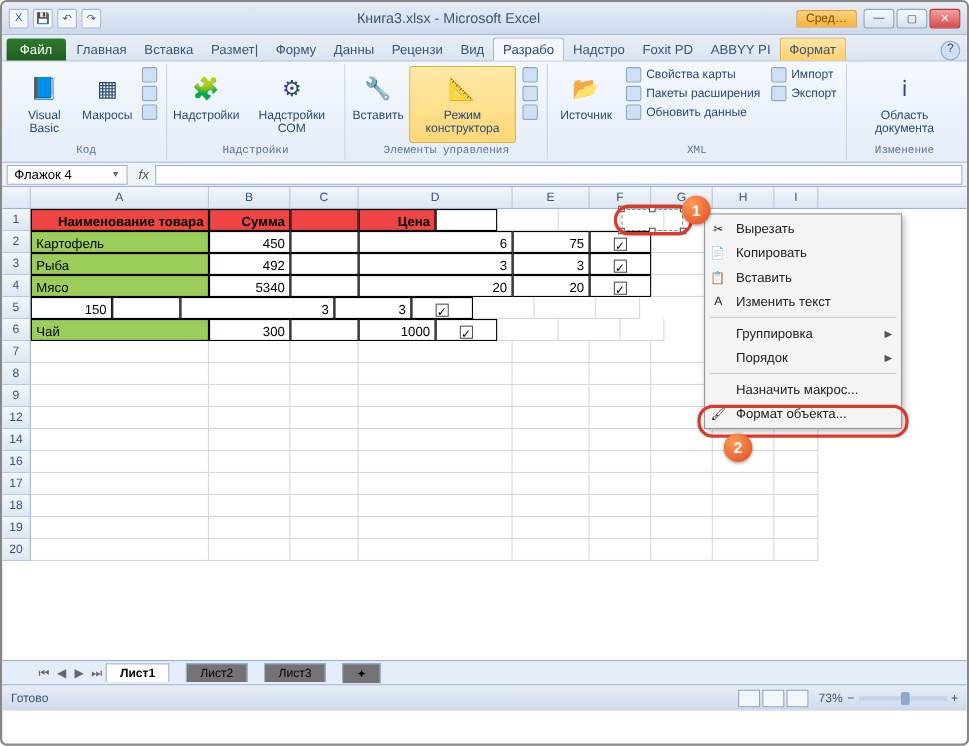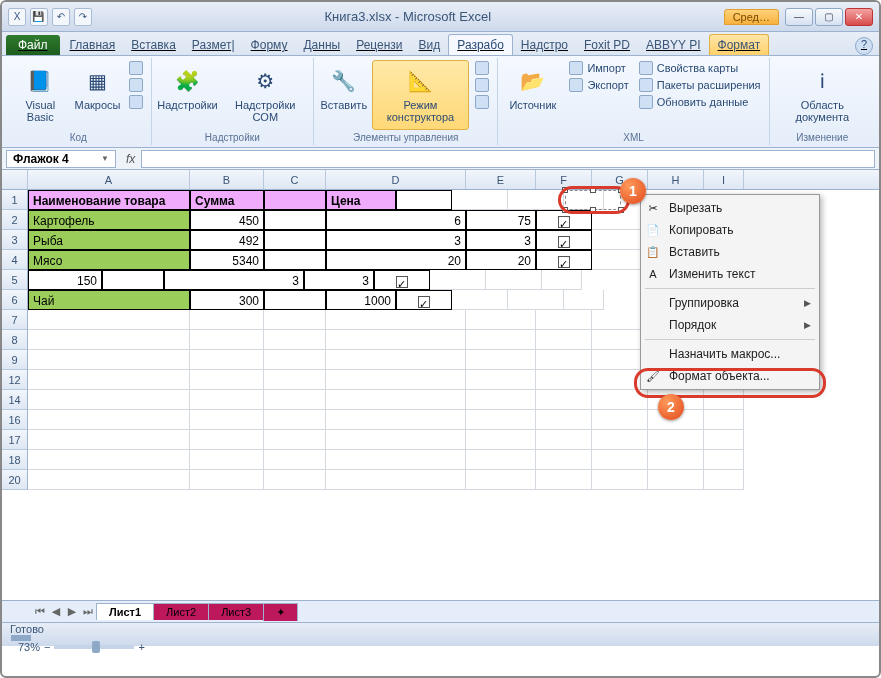--- a/index.html
+++ b/index.html
@@ -9,56 +9,56 @@
 .titlebar { height: 30px; background: linear-gradient(#e8eef7,#cdd9ec); display: flex; align-items: center; padding: 0 6px; border-bottom:1px solid #9db2ce;}
 .titlebar .qat { display:flex; gap:4px; align-items:center; }
 .titlebar .qat .qbtn { width:18px; height:18px; background:#f3f6fb; border:1px solid #a9bcd6; border-radius:2px; display:flex; align-items:center; justify-content:center; font-size:10px; color:#3b5a85;}
 .titlebar .title { flex:1; text-align:center; font-size:13px; color:#3b5577; }
 .titlebar .wbtns { display:flex; gap:2px; }
 .titlebar .wbtn { width:28px; height:18px; background:linear-gradient(#f7fafe,#d6e1f0); border:1px solid #8ea8c8; border-radius:3px; display:flex; align-items:center; justify-content:center; font-size:10px; color:#445; }
 .titlebar .wbtn.close { background:linear-gradient(#f5a2a2,#d64b4b); color:#fff; border-color:#b33; }
 .titlebar .tool-badge{ background:linear-gradient(#ffd27a,#f8b13d); color:#7a4c00; font-size:11px; padding:1px 8px; border-radius:3px 3px 0 0; margin-right:6px; border:1px solid #e0a030;}
 
 
-.tabs { height:24px; background:linear-gradient(#e8eef7,#dbe5f2); display:flex; align-items:flex-end; padding-left:4px; border-bottom:1px solid #9db2ce; font-size:12px;text-decoration:underline; }
+.tabs { height:24px; background:linear-gradient(#e8eef7,#dbe5f2); display:flex; align-items:flex-end; padding-left:4px; border-bottom:1px solid #9db2ce; font-size:12px; }
 .tabs .tab { padding:3px 8px; color:#3b5577; cursor:default; }
 .tabs .tab.file { background:linear-gradient(#2f7a2f,#1e5d1e); color:#fff; border-radius:3px 3px 0 0; margin-right:2px; padding:3px 12px;}
 .tabs .tab.active { background:#f5f9ff; border:1px solid #9db2ce; border-bottom:none; border-radius:3px 3px 0 0; color:#2a4a75; }
 .tabs .tab.fmt { background:linear-gradient(#ffe6a8,#ffd06a); border:1px solid #e0b040; border-bottom:none; border-radius:3px 3px 0 0;}
 .tabs .help { margin-left:auto; width:18px; height:18px; background:#cfe0f5; border:1px solid #8ea8c8; border-radius:50%; text-align:center; font-size:11px; color:#2a4a75; margin-right:6px;}
 
 
 .ribbon { height:92px; background:linear-gradient(#f5f9ff,#e4edf9); border-bottom:1px solid #9db2ce; display:flex; padding:2px 4px; }
 .group { border-right:1px solid #c5d4e8; display:flex; flex-direction:column; padding:2px 4px;}
 .group .buttons { flex:1; display:flex; gap:2px; }
-.group .glabel { font-size:10px; color:#5a7296; text-align:center; padding-top:2px;}
+.group .glabel { font-size:10px; color:#5a7296; text-align:center; padding-top:2px;font-family:Liberation Mono, monospace;}
 .rbtn { display:flex; flex-direction:column; align-items:center; justify-content:flex-start; padding:4px 6px; font-size:11px; color:#2a4a75; border:1px solid transparent; border-radius:3px; min-width:50px; text-align:center; line-height:1.1;}
 .rbtn.active { background:linear-gradient(#ffe9a8,#ffd877); border-color:#e0b040; }
 .rbtn .ricon { width:32px; height:32px; margin-bottom:2px; display:flex; align-items:center; justify-content:center; font-size:20px; }
 .vstack { display:flex; flex-direction:column; gap:1px; }
 .smallbtn { font-size:11px; color:#2a4a75; padding:1px 4px; display:flex; align-items:center; gap:4px; white-space:nowrap;}
 .smallbtn .sicon{ width:14px; height:14px; background:#cfe0f5; border:1px solid #8ea8c8; border-radius:2px; display:inline-block;}
 
 
 .fbar { height:22px; border-bottom:1px solid #9db2ce; display:flex; align-items:center; background:#eef3fa; font-size:12px;}
-.fbar .namebox { width:110px; border:1px solid #9db2ce; background:#fff; margin:12px 4px; padding:1px 6px; display:flex; align-items:center; justify-content:space-between;font-weight:bold;}
+.fbar .namebox { width:110px; border:1px solid #9db2ce; background:#fff; margin:12px 4px; padding:1px 6px; display:flex; align-items:center; justify-content:space-between;}
 .fbar .namebox .dd{font-size:8px; color:#666;}
 .fbar .fx { padding:0 6px; font-style:italic; color:#555;}
 .fbar .finput{ flex:1; border:1px solid #9db2ce; background:#fff; height:18px; margin-right:4px;}
 
 
 .sheet { position:relative; height:430px; overflow:hidden; }
 .colhdrs { display:flex; height:20px; background:linear-gradient(#f2f6fc,#dde7f3); border-bottom:1px solid #9db2ce; font-size:11px; color:#3b5577;}
 .colhdrs .corner{ width:26px; border-right:1px solid #b8c8dd;}
 .colhdrs .ch { border-right:1px solid #b8c8dd; text-align:center; line-height:20px;}
 .rows { }
 .row { display:flex; height:20px; }
 .row .rh { width:26px; background:linear-gradient(#f2f6fc,#dde7f3); border-right:1px solid #9db2ce; border-bottom:1px solid #b8c8dd; font-size:11px; text-align:center; line-height:20px; color:#3b5577;}
 .row .cell { border-right:1px solid #d4d9e0; border-bottom:1px solid #d4d9e0; font-size:12px; padding:0 4px; line-height:20px; overflow:hidden; white-space:nowrap;}
-.hdrcell { background:#f0abfc; font-weight:bold; text-align:left; border:1px solid #000 !important;}
+.hdrcell { background:#ef4444; font-weight:bold; text-align:right; border:1px solid #000 !important;}
 .namecell{ background:#9acd5a; border:1px solid #000 !important;}
 .datacell{ border:1px solid #000 !important; text-align:right;}
 .chkcell{ border:1px solid #000 !important; text-align:center;}
 .chk { width:12px; height:12px; display:inline-block; border:1px solid #555; background:#fff; position:relative; vertical-align:middle;}
 .chk.checked::after{content:"✓"; position:absolute; top:-3px; left:0; font-size:11px; color:#000;}
 
 
 .cA{width:162px;} .cB{width:74px;} .cC{width:62px;} .cD{width:140px;} .cE{width:70px;}
 .cF{width:56px;} .cG{width:56px;} .cH{width:56px;} .cI{width:40px;}
 
@@ -71,23 +71,23 @@
 
 
 .callout { position:absolute; border:3px solid #d93a2b; border-radius:14px; z-index:25;}
 .badge { position:absolute; width:26px; height:26px; border-radius:50%; background:radial-gradient(circle at 35% 30%, #ff9a5a, #e0491e); color:#fff; font-weight:bold; display:flex; align-items:center; justify-content:center; box-shadow:0 1px 3px rgba(0,0,0,.4); z-index:26; font-size:14px;}
 
 
 .sheettabs { height:22px; display:flex; align-items:center; background:#e4edf9; border-top:1px solid #9db2ce; font-size:11px; padding-left:30px;}
 .sheettabs .navbtn{ width:16px; text-align:center; color:#666;}
 .sheettabs .stab{ padding:2px 12px; background:#fff; border:1px solid #9db2ce; border-bottom:none; margin-right:-1px;}
 .sheettabs .stab.active{ background:#fff; font-weight:bold;}
-.sheettabs .stab.inactive{ background:#be185d;}
-
-.status { height:24px; background:linear-gradient(#e8eef7,#cdd9ec); display:flex; font-size:11px; color:#3b5577; padding:0 8px; border-top:1px solid #9db2ce;flex-direction:column;}
+.sheettabs .stab.inactive{ background:#737373;margin-left:16px;}
+
+.status { height:24px; background:linear-gradient(#e8eef7,#cdd9ec); display:flex; align-items:center; font-size:11px; color:#3b5577; padding:0 8px; border-top:1px solid #9db2ce;}
 .status .sp{flex:1;}
 .status .viewbtn{ width:20px; height:16px; border:1px solid #8ea8c8; background:#f3f6fb; margin:0 1px; display:inline-block;}
 .status .zoom{ display:flex; align-items:center; gap:4px; margin-left:8px;}
 .status .zoom .track{ width:80px; height:4px; background:#c5d4e8; position:relative;}
 .status .zoom .knob{ position:absolute; left:38px; top:-4px; width:8px; height:12px; background:#8ea8c8; border-radius:2px;}
 
 
 .selbox{ position:absolute; border:1px dashed #888; }
 .selbox .h{ position:absolute; width:6px; height:6px; background:#fff; border:1px solid #555;}
 </style>
@@ -198,39 +198,39 @@
 
   <div class="group">
     <div class="buttons">
       <div class="rbtn">
           <div class="ricon">📂</div>
           <span>Источник</span>
         </div>
       <div class="vstack">
         <div class="smallbtn">
             <span class="sicon"></span>
+            <span>Свойства карты</span>
+          </div>
+        <div class="smallbtn">
+            <span class="sicon"></span>
+            <span>Пакеты расширения</span>
+          </div>
+        <div class="smallbtn">
+            <span class="sicon"></span>
+            <span>Обновить данные</span>
+          </div>
+      </div>
+      <div class="vstack">
+        <div class="smallbtn">
+            <span class="sicon"></span>
             <span>Импорт</span>
           </div>
         <div class="smallbtn">
             <span class="sicon"></span>
             <span>Экспорт</span>
-          </div>
-      </div>
-      <div class="vstack">
-        <div class="smallbtn">
-            <span class="sicon"></span>
-            <span>Свойства карты</span>
-          </div>
-        <div class="smallbtn">
-            <span class="sicon"></span>
-            <span>Пакеты расширения</span>
-          </div>
-        <div class="smallbtn">
-            <span class="sicon"></span>
-            <span>Обновить данные</span>
           </div>
       </div>
     </div>
     <div class="glabel">XML</div>
   </div>
 
   <div class="group" style="border-right:none;">
     <div class="buttons">
       <div class="rbtn">
           <div class="ricon">ℹ</div>
@@ -424,20 +424,32 @@
         <div class="cell cB"></div>
         <div class="cell cC"></div>
         <div class="cell cD"></div>
         <div class="cell cE"></div>
         <div class="cell cF"></div>
         <div class="cell cG"></div>
         <div class="cell cH"></div>
         <div class="cell cI"></div>
       </div>
       <div class="row">
+        <div class="rh">19</div>
+        <div class="cell cA"></div>
+        <div class="cell cB"></div>
+        <div class="cell cC"></div>
+        <div class="cell cD"></div>
+        <div class="cell cE"></div>
+        <div class="cell cF"></div>
+        <div class="cell cG"></div>
+        <div class="cell cH"></div>
+        <div class="cell cI"></div>
+      </div>
+      <div class="row">
         <div class="rh">20</div>
         <div class="cell cA"></div>
         <div class="cell cB"></div>
         <div class="cell cC"></div>
         <div class="cell cD"></div>
         <div class="cell cE"></div>
         <div class="cell cF"></div>
         <div class="cell cG"></div>
         <div class="cell cH"></div>
         <div class="cell cI"></div>

